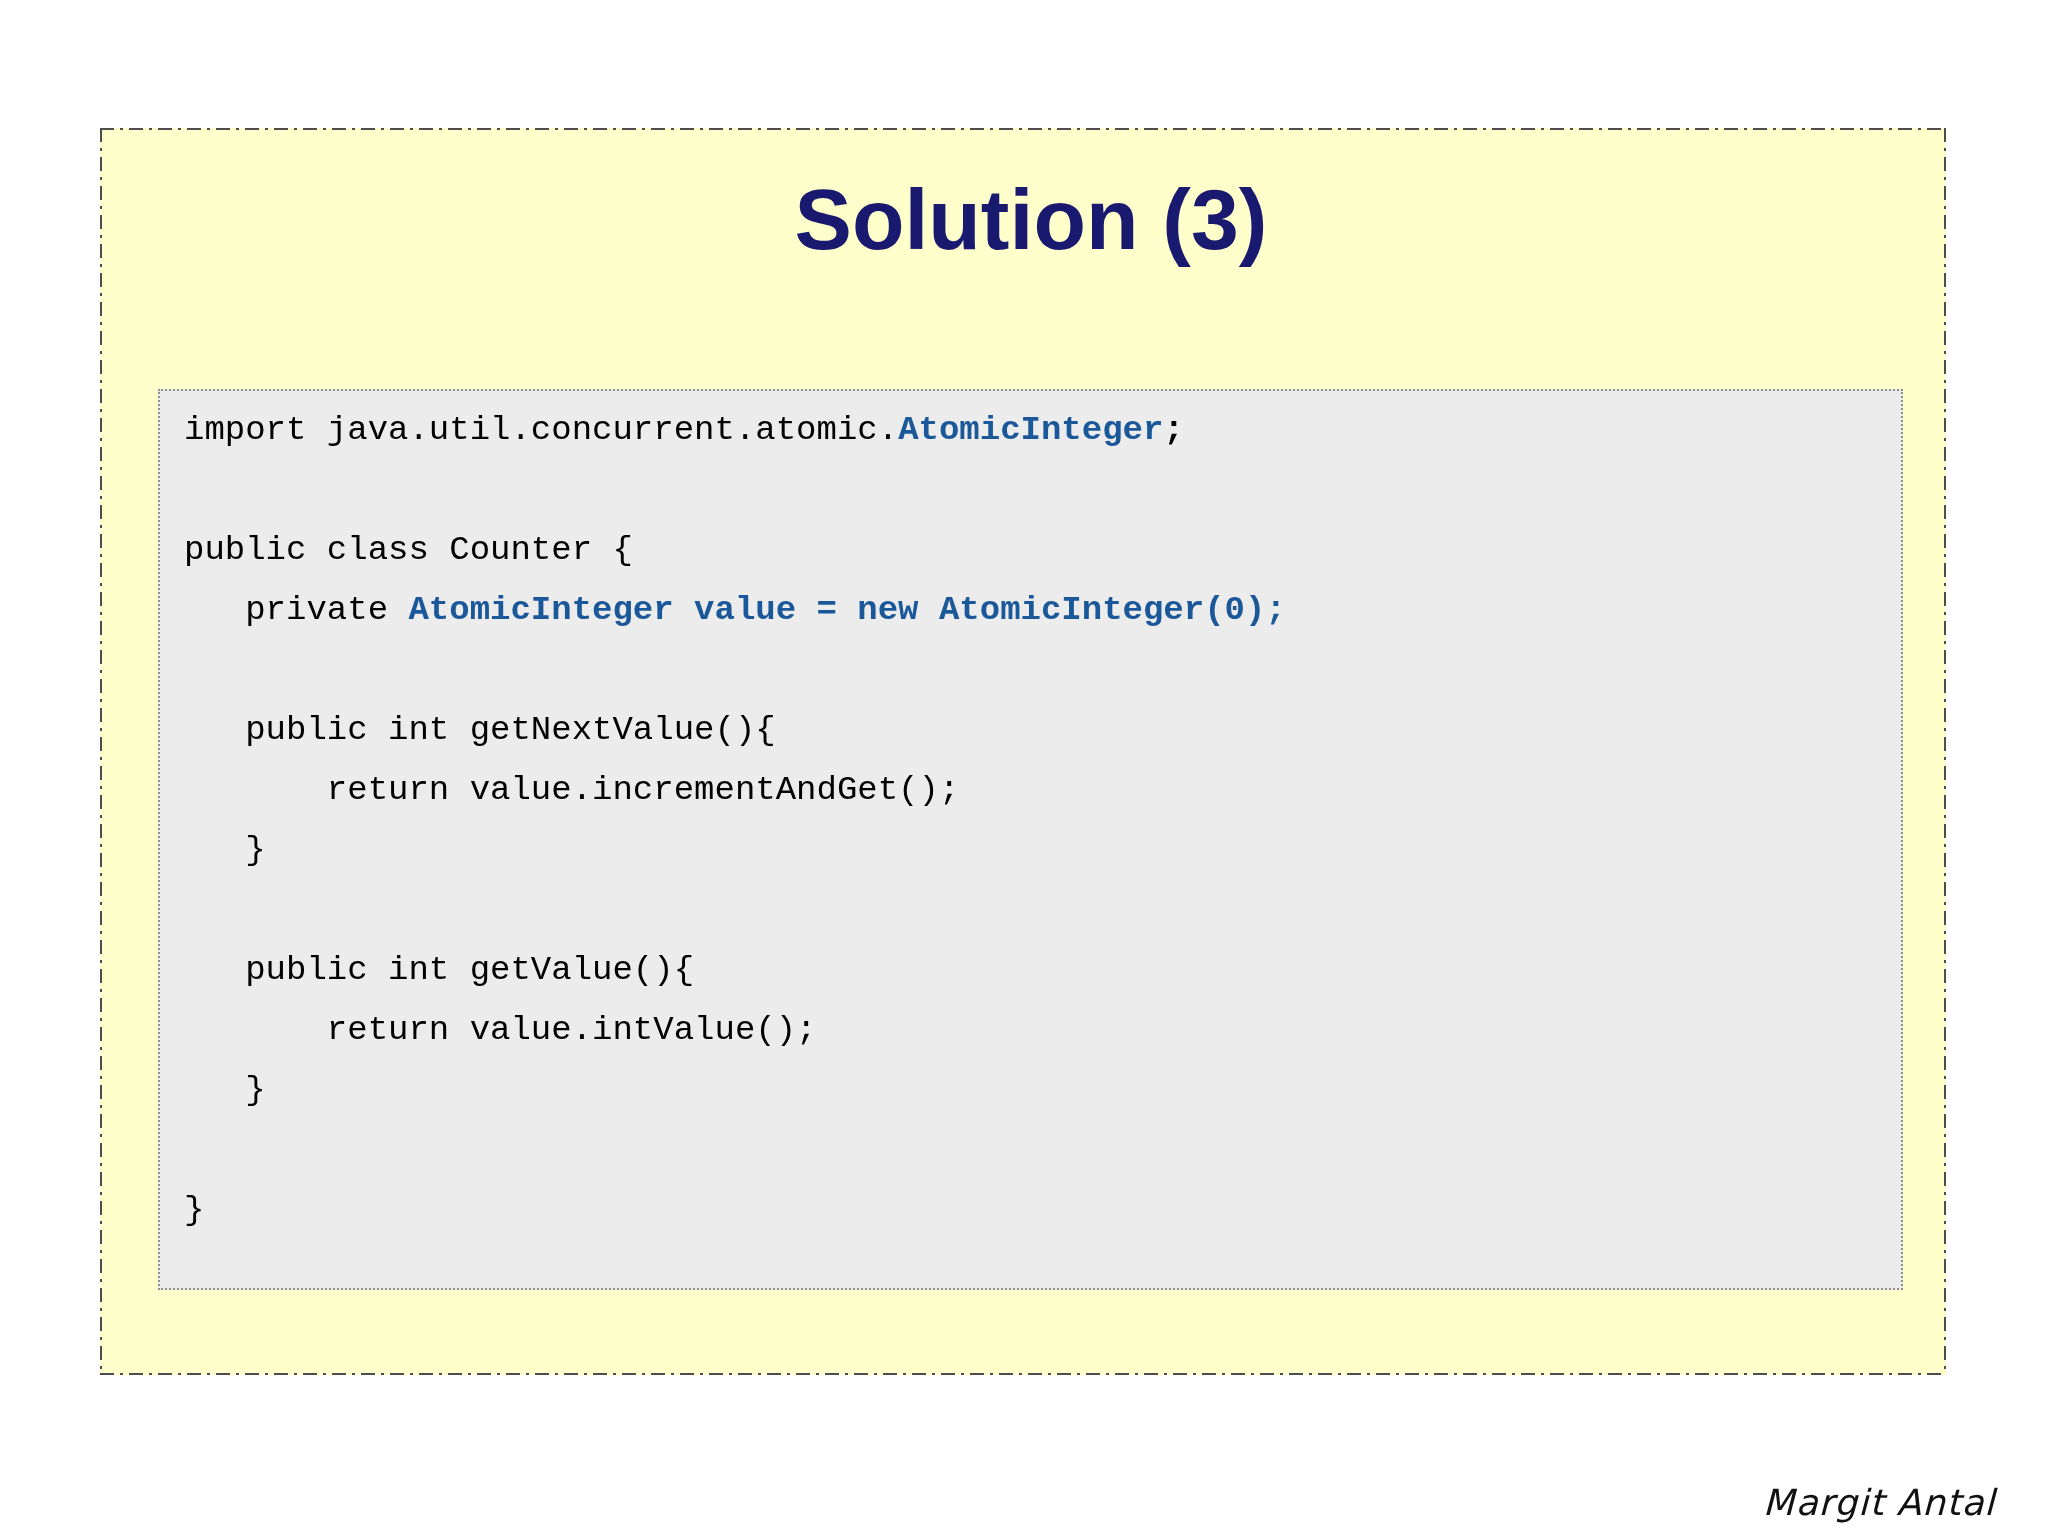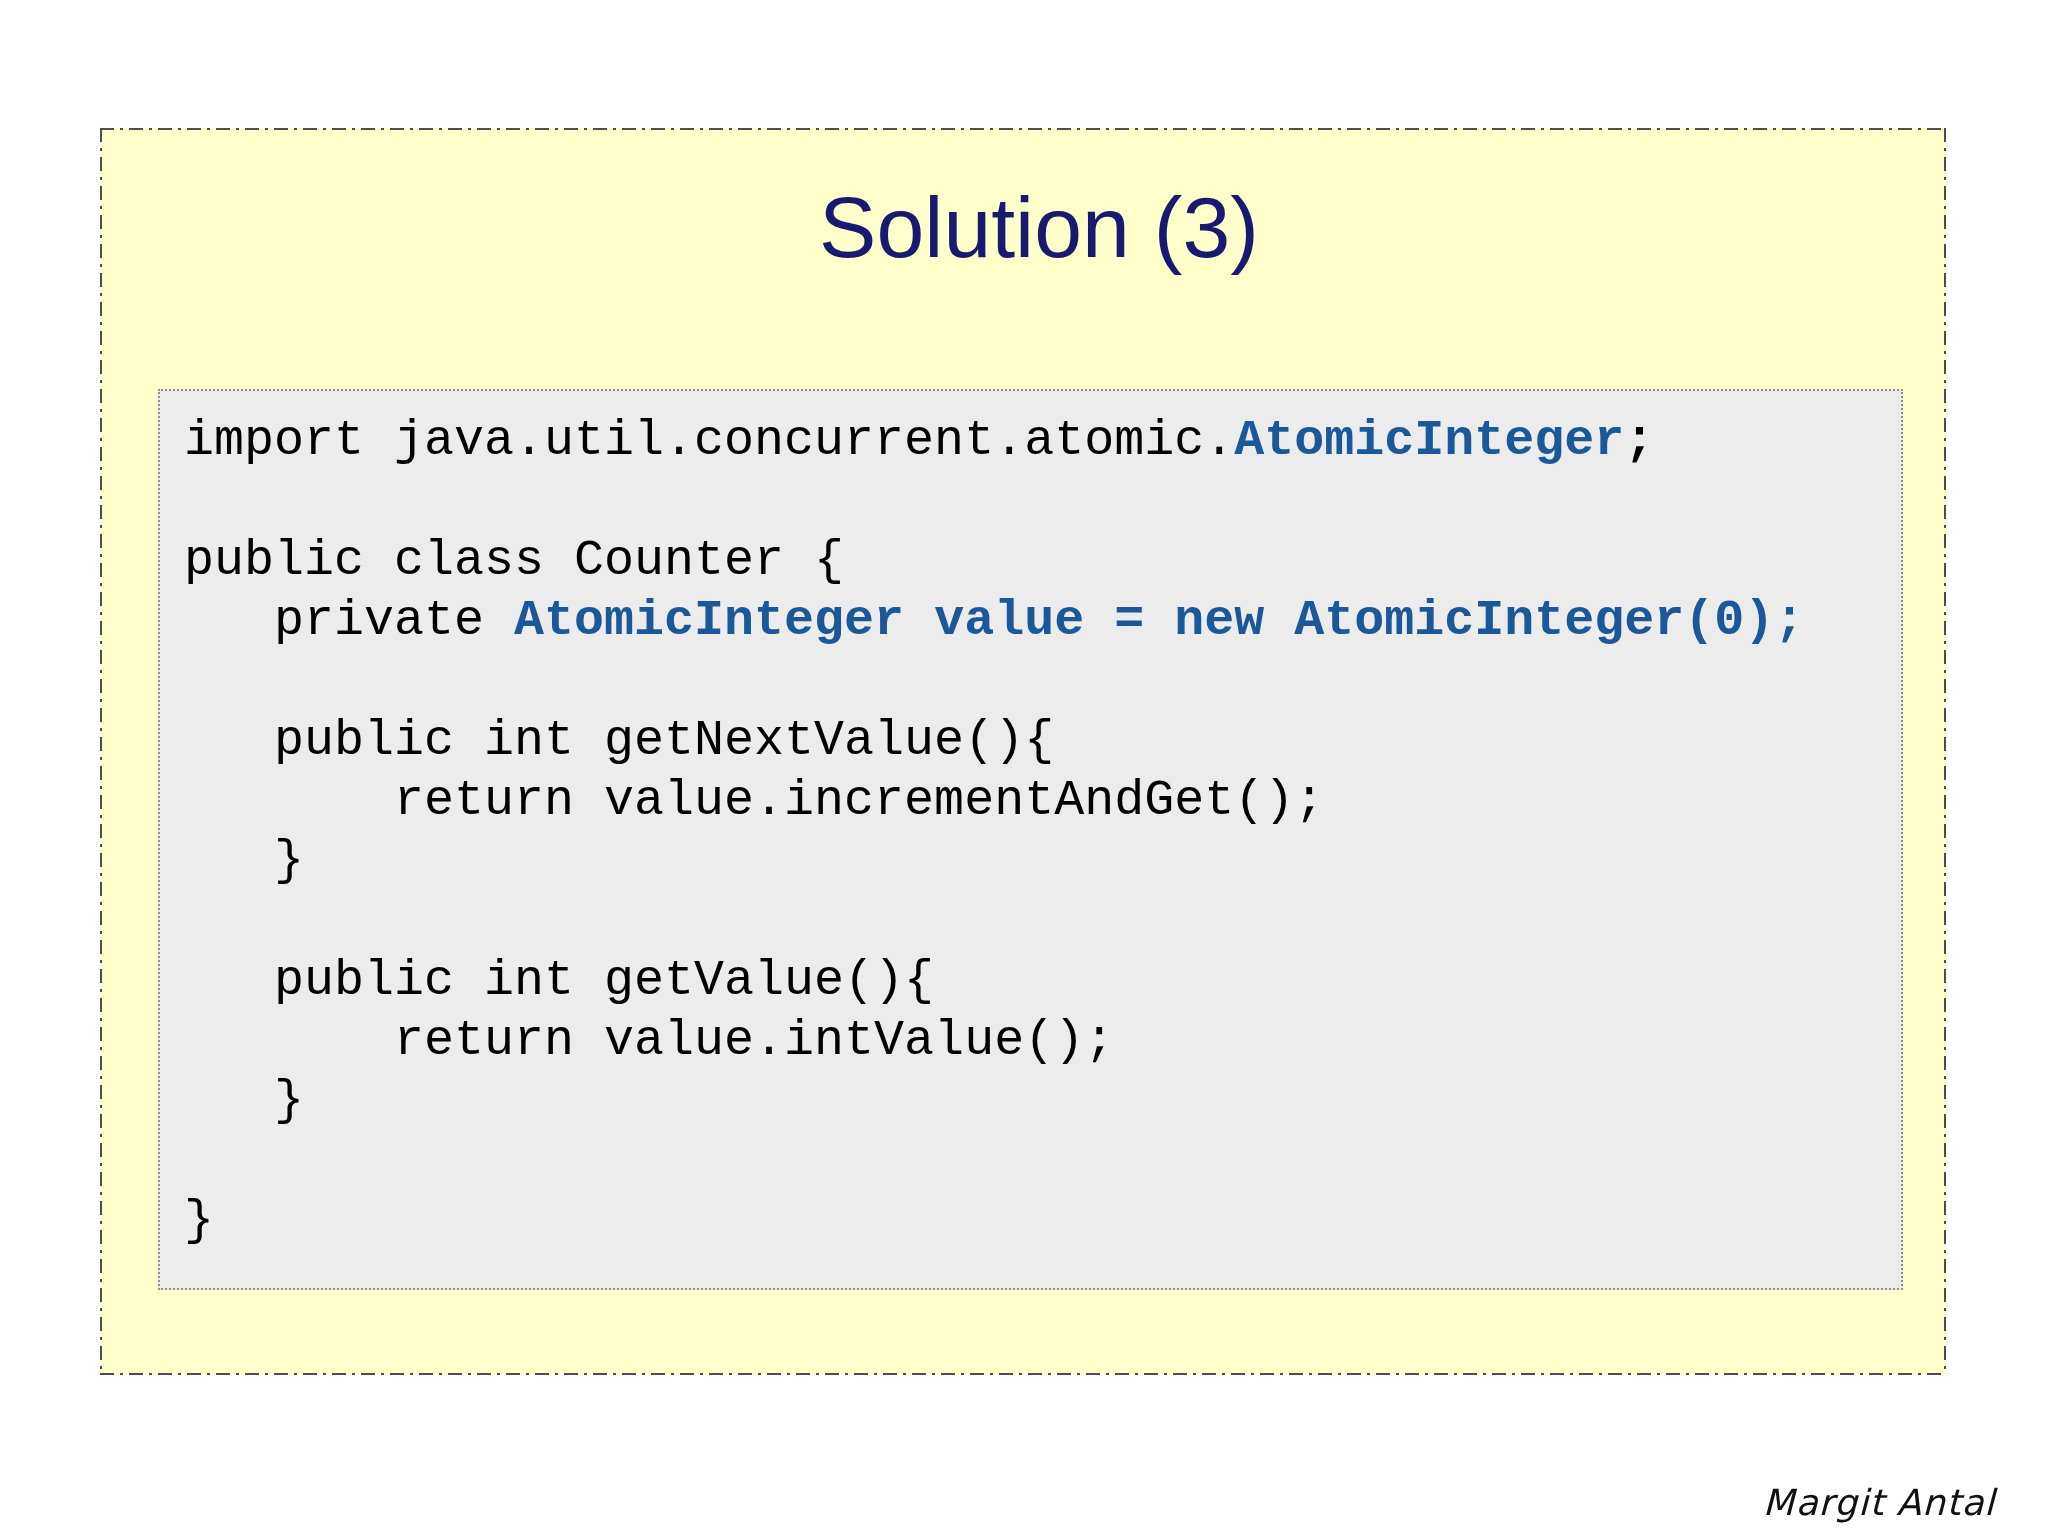--- a/index.html
+++ b/index.html
@@ -29,40 +29,40 @@
     background-size: 100% 2px, 100% 2px, 2px 100%, 2px 100%;
     background-position: left top, left bottom, left top, right top;
     background-repeat: no-repeat;
   }
 
   .slide-title {
     position: absolute;
     top: 34px;
     left: 0;
     width: 100%;
-    margin: 16px;
+    margin: 8px;
     text-align: center;
     font-size: 86px;
-    font-weight: normal;
+    font-weight: bold;
     color: var(--title-color, #191970);
   }
 
   
   .codebox {
     position: absolute;
     left: 58px;
     top: 261px;
     width: 1745px;
     height: 901px;
     box-sizing: border-box;
     background: var(--code-bg, #ececec);
     border: 2px dotted var(--code-border, #8f8f8f);
-    padding: 20px 10px 0 24px;
+    padding: 9px 10px 0 24px;
     font-family: "Liberation Mono", "DejaVu Sans Mono", monospace;
-    font-size: 50px;
+    font-size: 34px;
     line-height: 60px;
     white-space: pre;
     color: var(--code-color, #000000);
     overflow: hidden;
   }
 
   .code-line { height: 60px; }
 
   .seg-plain { font-weight: normal; }
   .seg-type  { color: var(--code-highlight, #1b5899); font-weight: bold; }

